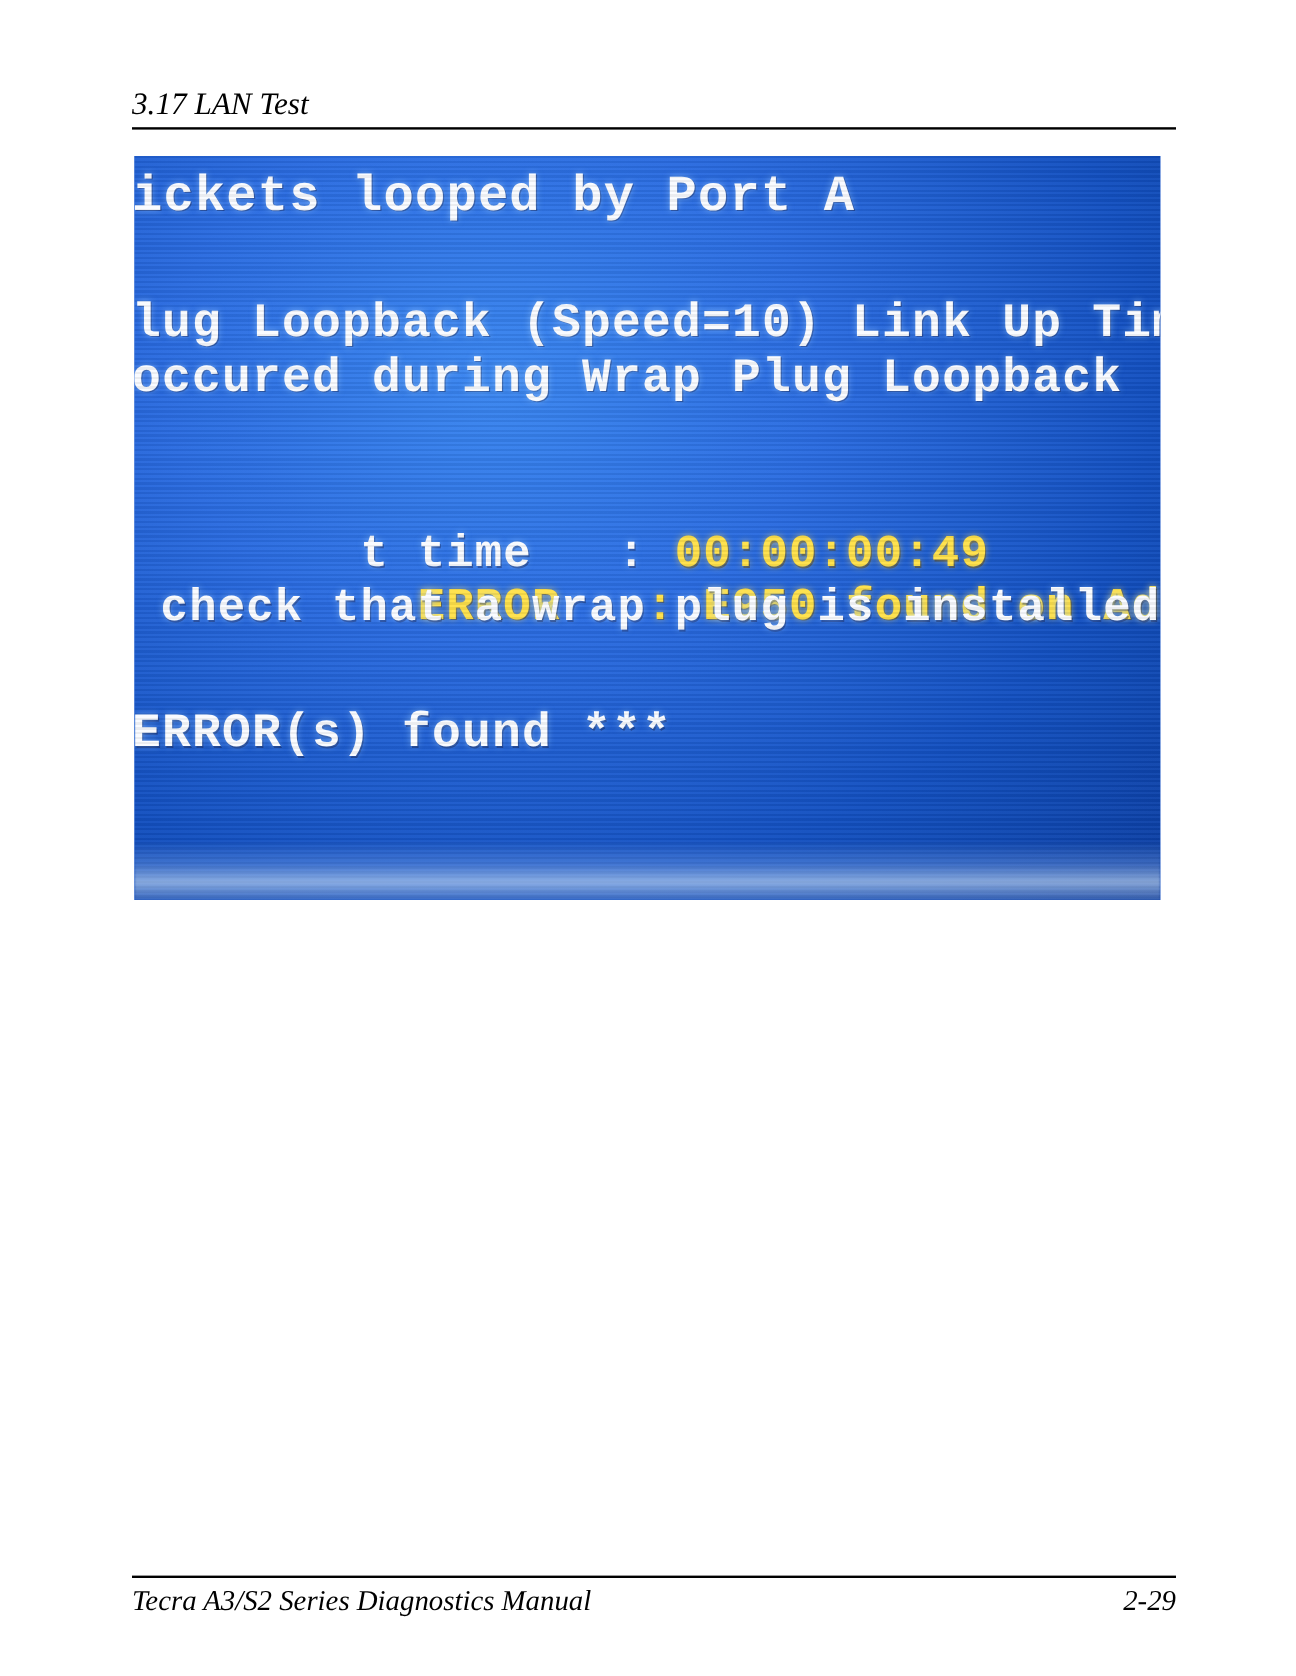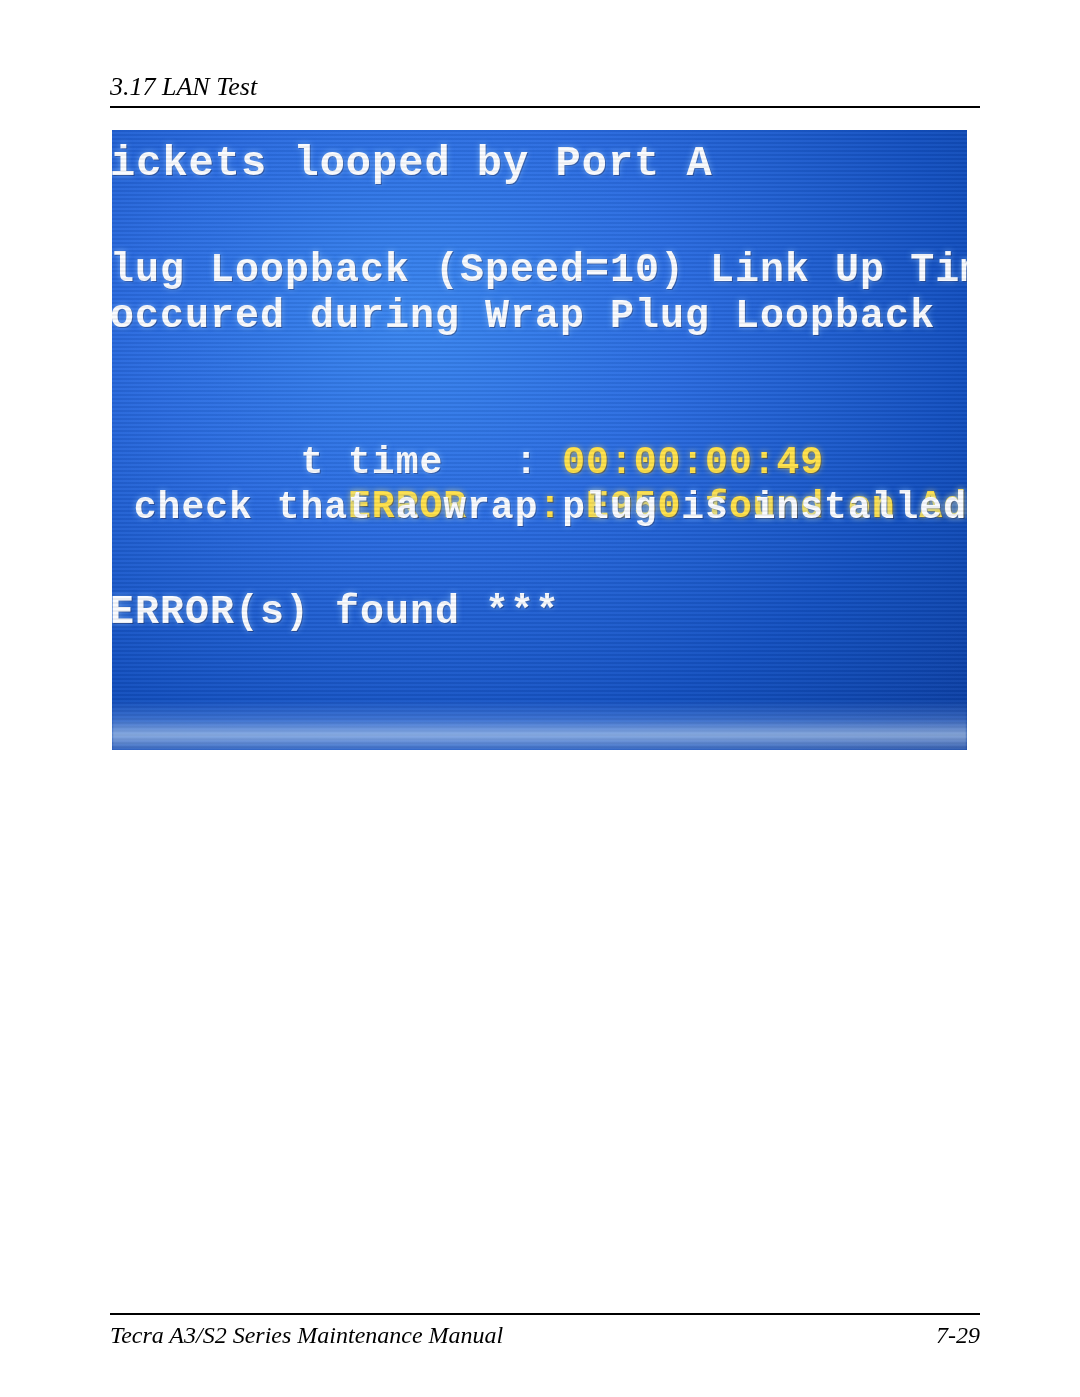--- a/index.html
+++ b/index.html
@@ -143,17 +143,17 @@
       <div class="crt-line fs-38" style="top:356px; left:-2px;"> check that a wrap plug is installed</div>
 
       <div class="crt-line fs-40" style="top:460px; left:-2px;">ERROR(s) found ***</div>
     </div>
     <div class="scanlines"></div>
     <div class="bottom-streak"></div>
   </div>
 
   <div class="footer-rule"></div>
   <div class="footer">
-    <span>Tecra A3/S2 Series Maintenance Manual</span>
-    <span>7-29</span>
+    <span>Tecra A3/S2 Series Diagnostics Manual</span>
+    <span>2-29</span>
   </div>
 
 </div>
 
 </body></html>

